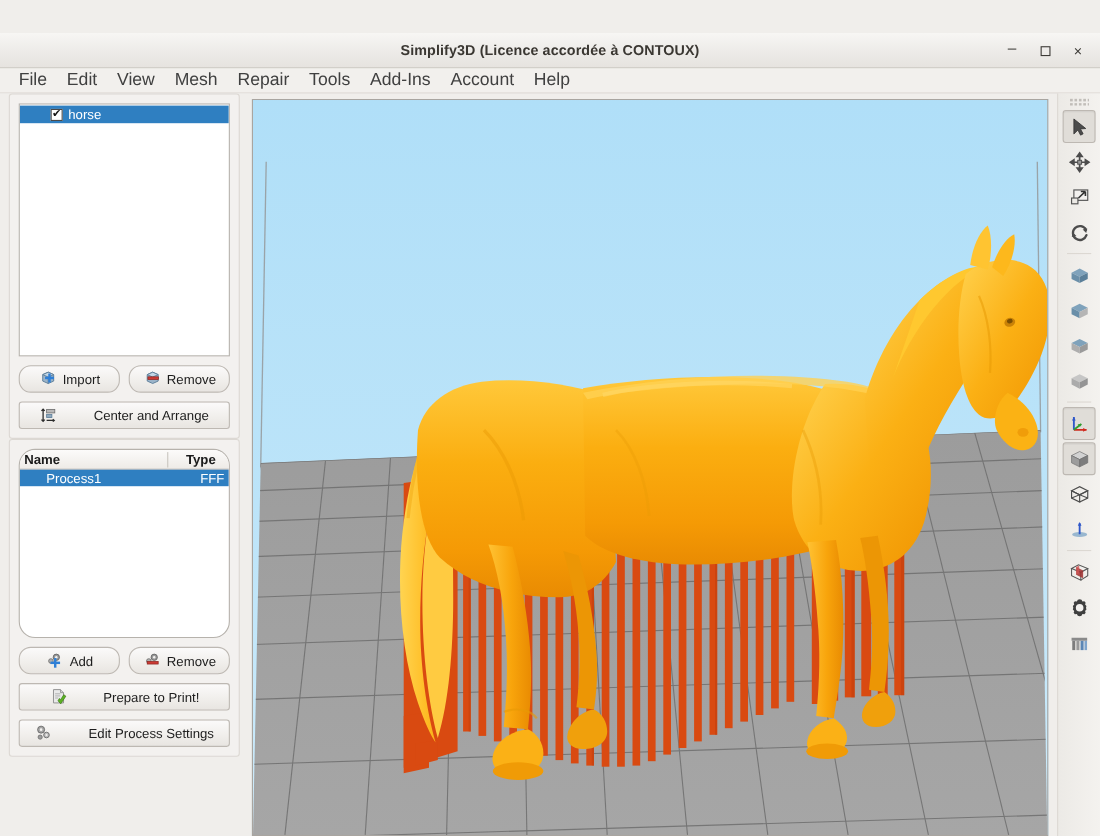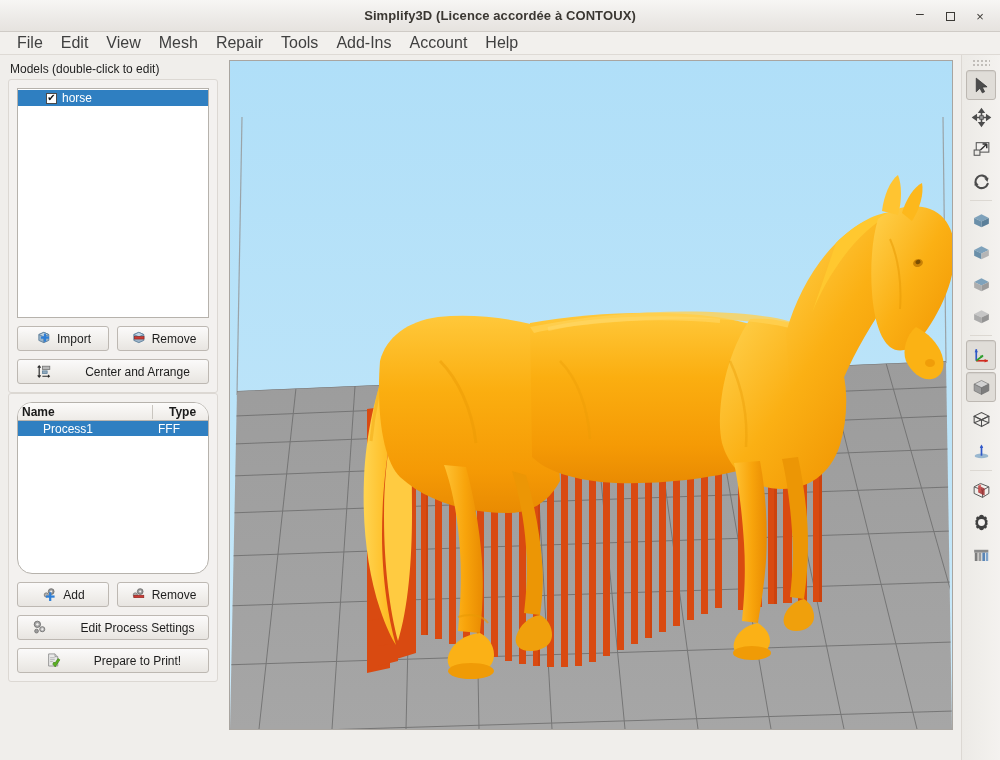--- a/index.html
+++ b/index.html
@@ -8,21 +8,21 @@
     background:#f0eeeb;
     font-family:"Liberation Sans",sans-serif;
     font-size:12px;color:#2b2b2b;
     -webkit-font-smoothing:antialiased;
   }
   
   .titlebar{
     height:32px;width:1000px;box-sizing:border-box;
     background:linear-gradient(to bottom,#f7f6f4 0%,#eceae7 60%,#e6e3df 100%);
     border-bottom:1px solid #cfcbc6;
-    display:flex;align-items:center;position:relative;
+    display:flex;align-items:center;position:relative;margin-top:30px;
   }
   .title-text{
     position:absolute;left:0;right:0;text-align:center;
     font-size:13px;font-weight:bold;color:#3a3732;letter-spacing:.1px;
   }
   .win-btns{position:absolute;right:6px;top:0;height:32px;display:flex;align-items:center;gap:2px;}
   .win-btn{
     width:28px;height:24px;display:flex;align-items:center;justify-content:center;
     font-size:13px;color:#3c3a36;border-radius:2px;cursor:default;
   }
@@ -59,34 +59,34 @@
     font-size:10px;line-height:1;color:#111;box-sizing:border-box;
   }
   .btn{
     border:1px solid #bdb8b2;border-radius:3px;
     background:linear-gradient(to bottom,#fbfafa 0%,#f1efec 55%,#e8e5e1 100%);
     font-size:12px;color:#1d1d1d;height:25px;
     display:flex;align-items:center;justify-content:center;gap:5px;
     cursor:default;box-sizing:border-box;user-select:none;
   }
   .btn-row{display:flex;gap:8px;margin-top:8px;}
-  .btn-row .btn{flex:1;}
+  .btn-row .btn{flex:1;border-radius:11px;}
   .btn-wide{margin-top:8px;width:100%;gap:32px;}
   
   .proc-list{height:172px;border-radius:15px;}
   .proc-head{
     display:flex;height:17px;align-items:center;font-size:12px;font-weight:bold;
     background:linear-gradient(to bottom,#fcfbfa,#eeebe7);
     border-bottom:1px solid #b9b5af;color:#1a1a1a;
   }
   .proc-head .c1{flex:0 0 135px;padding-left:4px;border-right:1px solid #c9c5bf;box-sizing:border-box;}
   .proc-head .c2{flex:1;padding-left:5px;margin-left:11px;}
   .proc-row{display:flex;height:15px;align-items:center;font-size:12px;}
   .proc-row.sel{background:#2f7fc1;color:#fff;}
-  .proc-row .c1{flex:0 0 135px;padding-left:25px;box-sizing:border-box;}
+  .proc-row .c1{flex:0 0 135px;box-sizing:border-box;margin-left:24px;}
   .proc-row .c2{flex:1;padding-left:5px;}
   
   .viewport{
     position:absolute;left:229px;top:5px;width:724px;height:670px;
     border:1px solid #a9a5a0;box-sizing:border-box;overflow:hidden;
     background:#b2e0f8;
   }
   .sky{position:absolute;inset:0;background:linear-gradient(to bottom,#b0dff8 0%,#bce4f9 55%,#cdebfb 100%);}
   
   .toolbar{
@@ -131,21 +131,20 @@
   <div class="menu-item">Tools</div>
   <div class="menu-item">Add-Ins</div>
   <div class="menu-item">Account</div>
   <div class="menu-item">Help</div>
 </div>
 
 <div class="main">
 
   <div class="leftcol">
 
-    <div class="group-title">Models (double-click to edit)</div>
     <div class="groupbox">
       <div class="listbox models-list">
         <div class="list-row sel">
           <span class="chk">✔</span>
           <span>horse</span>
         </div>
       </div>
 
       <div class="btn-row">
         <div class="btn">
@@ -208,37 +207,37 @@
             <circle cx="9.6" cy="5.2" r="1" fill="#f3f1ef"></circle>
             <circle cx="5" cy="8.4" r="2" fill="#b0b0b0" stroke="#5f5f5f" stroke-width=".6"></circle>
             <rect x="3.6" y="8.7" width="9.4" height="2.3" fill="#cc3a34" stroke="#8d241f" stroke-width=".6"></rect>
           </svg>
           <span>Remove</span>
         </div>
       </div>
 
       <div class="btn btn-wide">
         <svg class="icon16" viewBox="0 0 16 16">
+          <path d="M3.4 1.8h6l2.6 2.6v8.8h-8.6z" fill="#e9e9e9" stroke="#8d8d8d" stroke-width=".8"></path>
+          <path d="M9.4 1.8v2.6h2.6" fill="#cfcfcf" stroke="#8d8d8d" stroke-width=".7"></path>
+          <path d="M4.8 5.4h4.4M4.8 7.2h4.4M4.8 9h2.6" stroke="#a5a5a5" stroke-width=".7"></path>
+          <path d="M7.3 11.4 9.6 14 14 7.4l-1.8-1.2-2.7 4.2-1.1-1z" fill="#5cb223" stroke="#3b7a14" stroke-width=".6"></path>
+        </svg>
+        <span>Prepare to Print!</span>
+      </div>
+
+      <div class="btn btn-wide">
+        <svg class="icon16" viewBox="0 0 16 16">
           <circle cx="6" cy="5" r="3" fill="#a6a6a6" stroke="#5f5f5f" stroke-width=".7"></circle>
           <circle cx="6" cy="5" r="1.1" fill="#f3f1ef"></circle>
           <circle cx="10.6" cy="9.6" r="2.4" fill="#bdbdbd" stroke="#5f5f5f" stroke-width=".7"></circle>
           <circle cx="10.6" cy="9.6" r=".9" fill="#f3f1ef"></circle>
           <circle cx="5.2" cy="11.4" r="1.8" fill="#9d9d9d" stroke="#5f5f5f" stroke-width=".6"></circle>
         </svg>
         <span>Edit Process Settings</span>
-      </div>
-
-      <div class="btn btn-wide">
-        <svg class="icon16" viewBox="0 0 16 16">
-          <path d="M3.4 1.8h6l2.6 2.6v8.8h-8.6z" fill="#e9e9e9" stroke="#8d8d8d" stroke-width=".8"></path>
-          <path d="M9.4 1.8v2.6h2.6" fill="#cfcfcf" stroke="#8d8d8d" stroke-width=".7"></path>
-          <path d="M4.8 5.4h4.4M4.8 7.2h4.4M4.8 9h2.6" stroke="#a5a5a5" stroke-width=".7"></path>
-          <path d="M7.3 11.4 9.6 14 14 7.4l-1.8-1.2-2.7 4.2-1.1-1z" fill="#5cb223" stroke="#3b7a14" stroke-width=".6"></path>
-        </svg>
-        <span>Prepare to Print!</span>
       </div>
     </div>
   </div>
 
   <div class="viewport">
     <div class="sky"></div>
 
     <svg width="722" height="668" viewBox="0 0 722 668" style="position:absolute;left:0;top:0;">
       <defs>
         <linearGradient id="bodyG" x1="0" y1="0" x2="0" y2="1">

